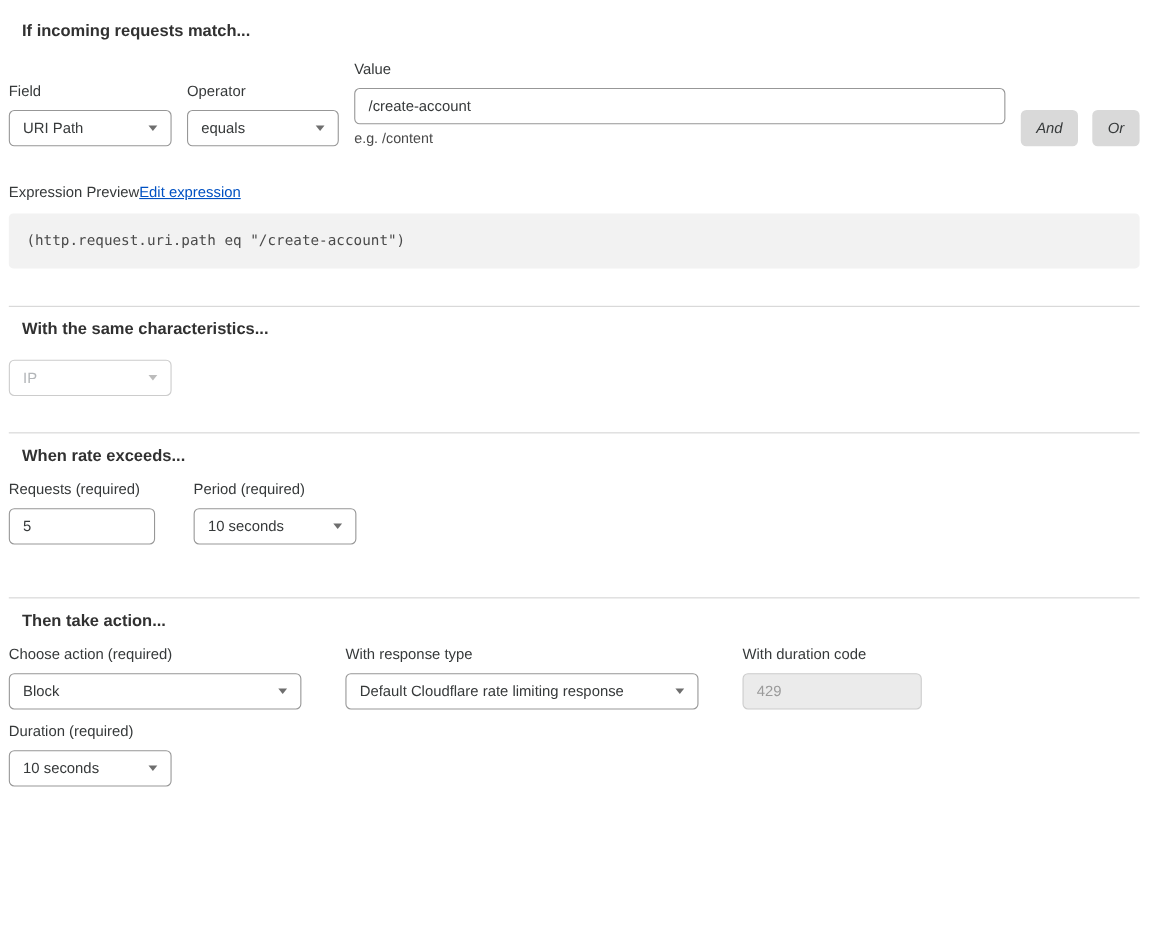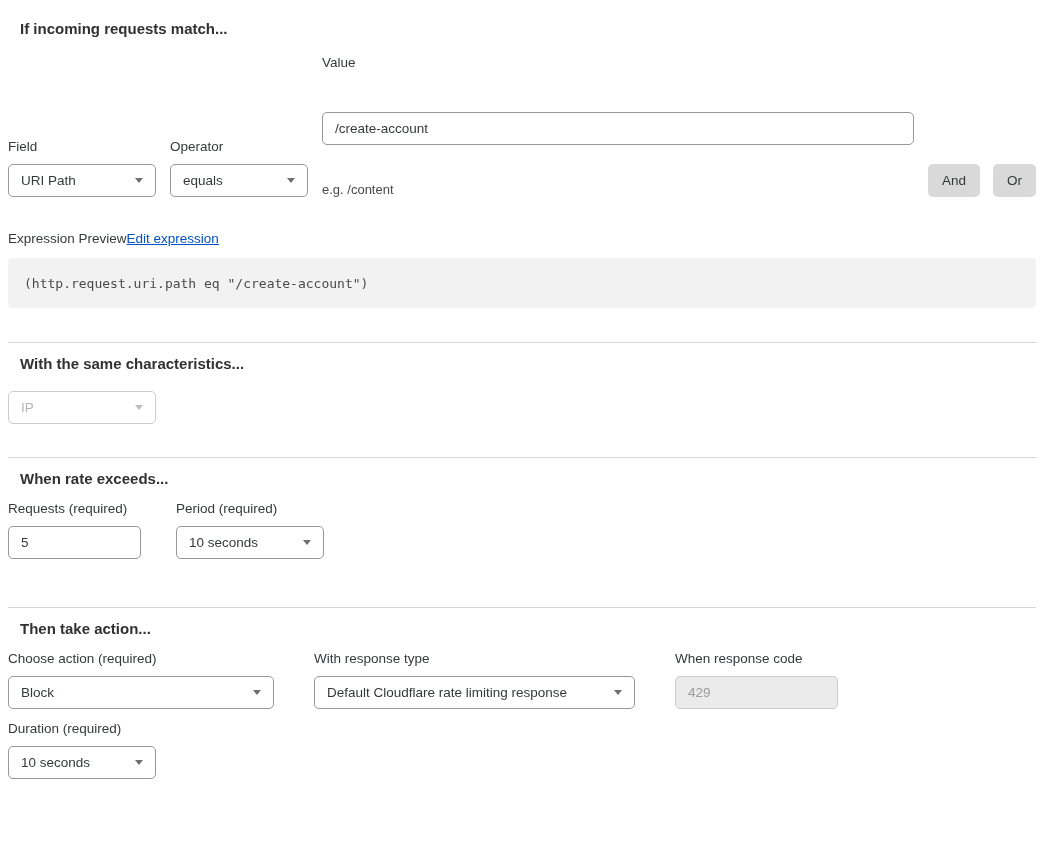--- a/index.html
+++ b/index.html
@@ -71,38 +71,39 @@
     background: #ebebeb;
     border-color: #cccccc;
     color: #9b9b9b;
   }
   .row { display: flex; align-items: flex-end; }
   .group { display: flex; flex-direction: column; }
 
   
   .g-field   { width: 148px; margin-right: 14px; }
   .g-oper    { width: 138px; margin-right: 14px; }
-  .g-value   { flex: 1; margin-right: 14px; gap: 32px; }
+  .g-value   { flex: 1; margin-right: 14px; }
   .helper-text {
     margin-top: 6px;
     font-size: 13px;
     line-height: 14px;
     color: #4a4a4a;
   }
   .logic-btn {
     margin-top: 24px;
     height: 33px;
     border: none;
     border-radius: 5px;
     background: #d9d9d9;
     color: #36393a;
     font-family: "Liberation Sans", "DejaVu Sans", sans-serif;
     font-size: 13.5px;
     padding: 0 14px;
     cursor: pointer;
+    font-style: italic;
   }
   .btn-and { margin-right: 13px; }
 
   
   .expr-head {
     margin-top: 34px;
     display: flex;
     align-items: baseline;
   }
   .expr-label { font-size: 13.5px; color: #36393a; }
@@ -227,21 +228,21 @@
       </div>
     </div>
     <div class="group g-resptype">
       <div class="field-label">With response type</div>
       <div class="control dropdown">
         <span>Default Cloudflare rate limiting response</span>
         <span class="chev"></span>
       </div>
     </div>
     <div class="group g-respcode">
-      <div class="field-label">When response code</div>
+      <div class="field-label">With duration code</div>
       <input class="text-input" type="text" disabled="" value="429" style="">
     </div>
   </div>
 
   <div class="group g-duration">
     <div class="field-label">Duration (required)</div>
     <div class="control dropdown">
       <span>10 seconds</span>
       <span class="chev"></span>
     </div>

